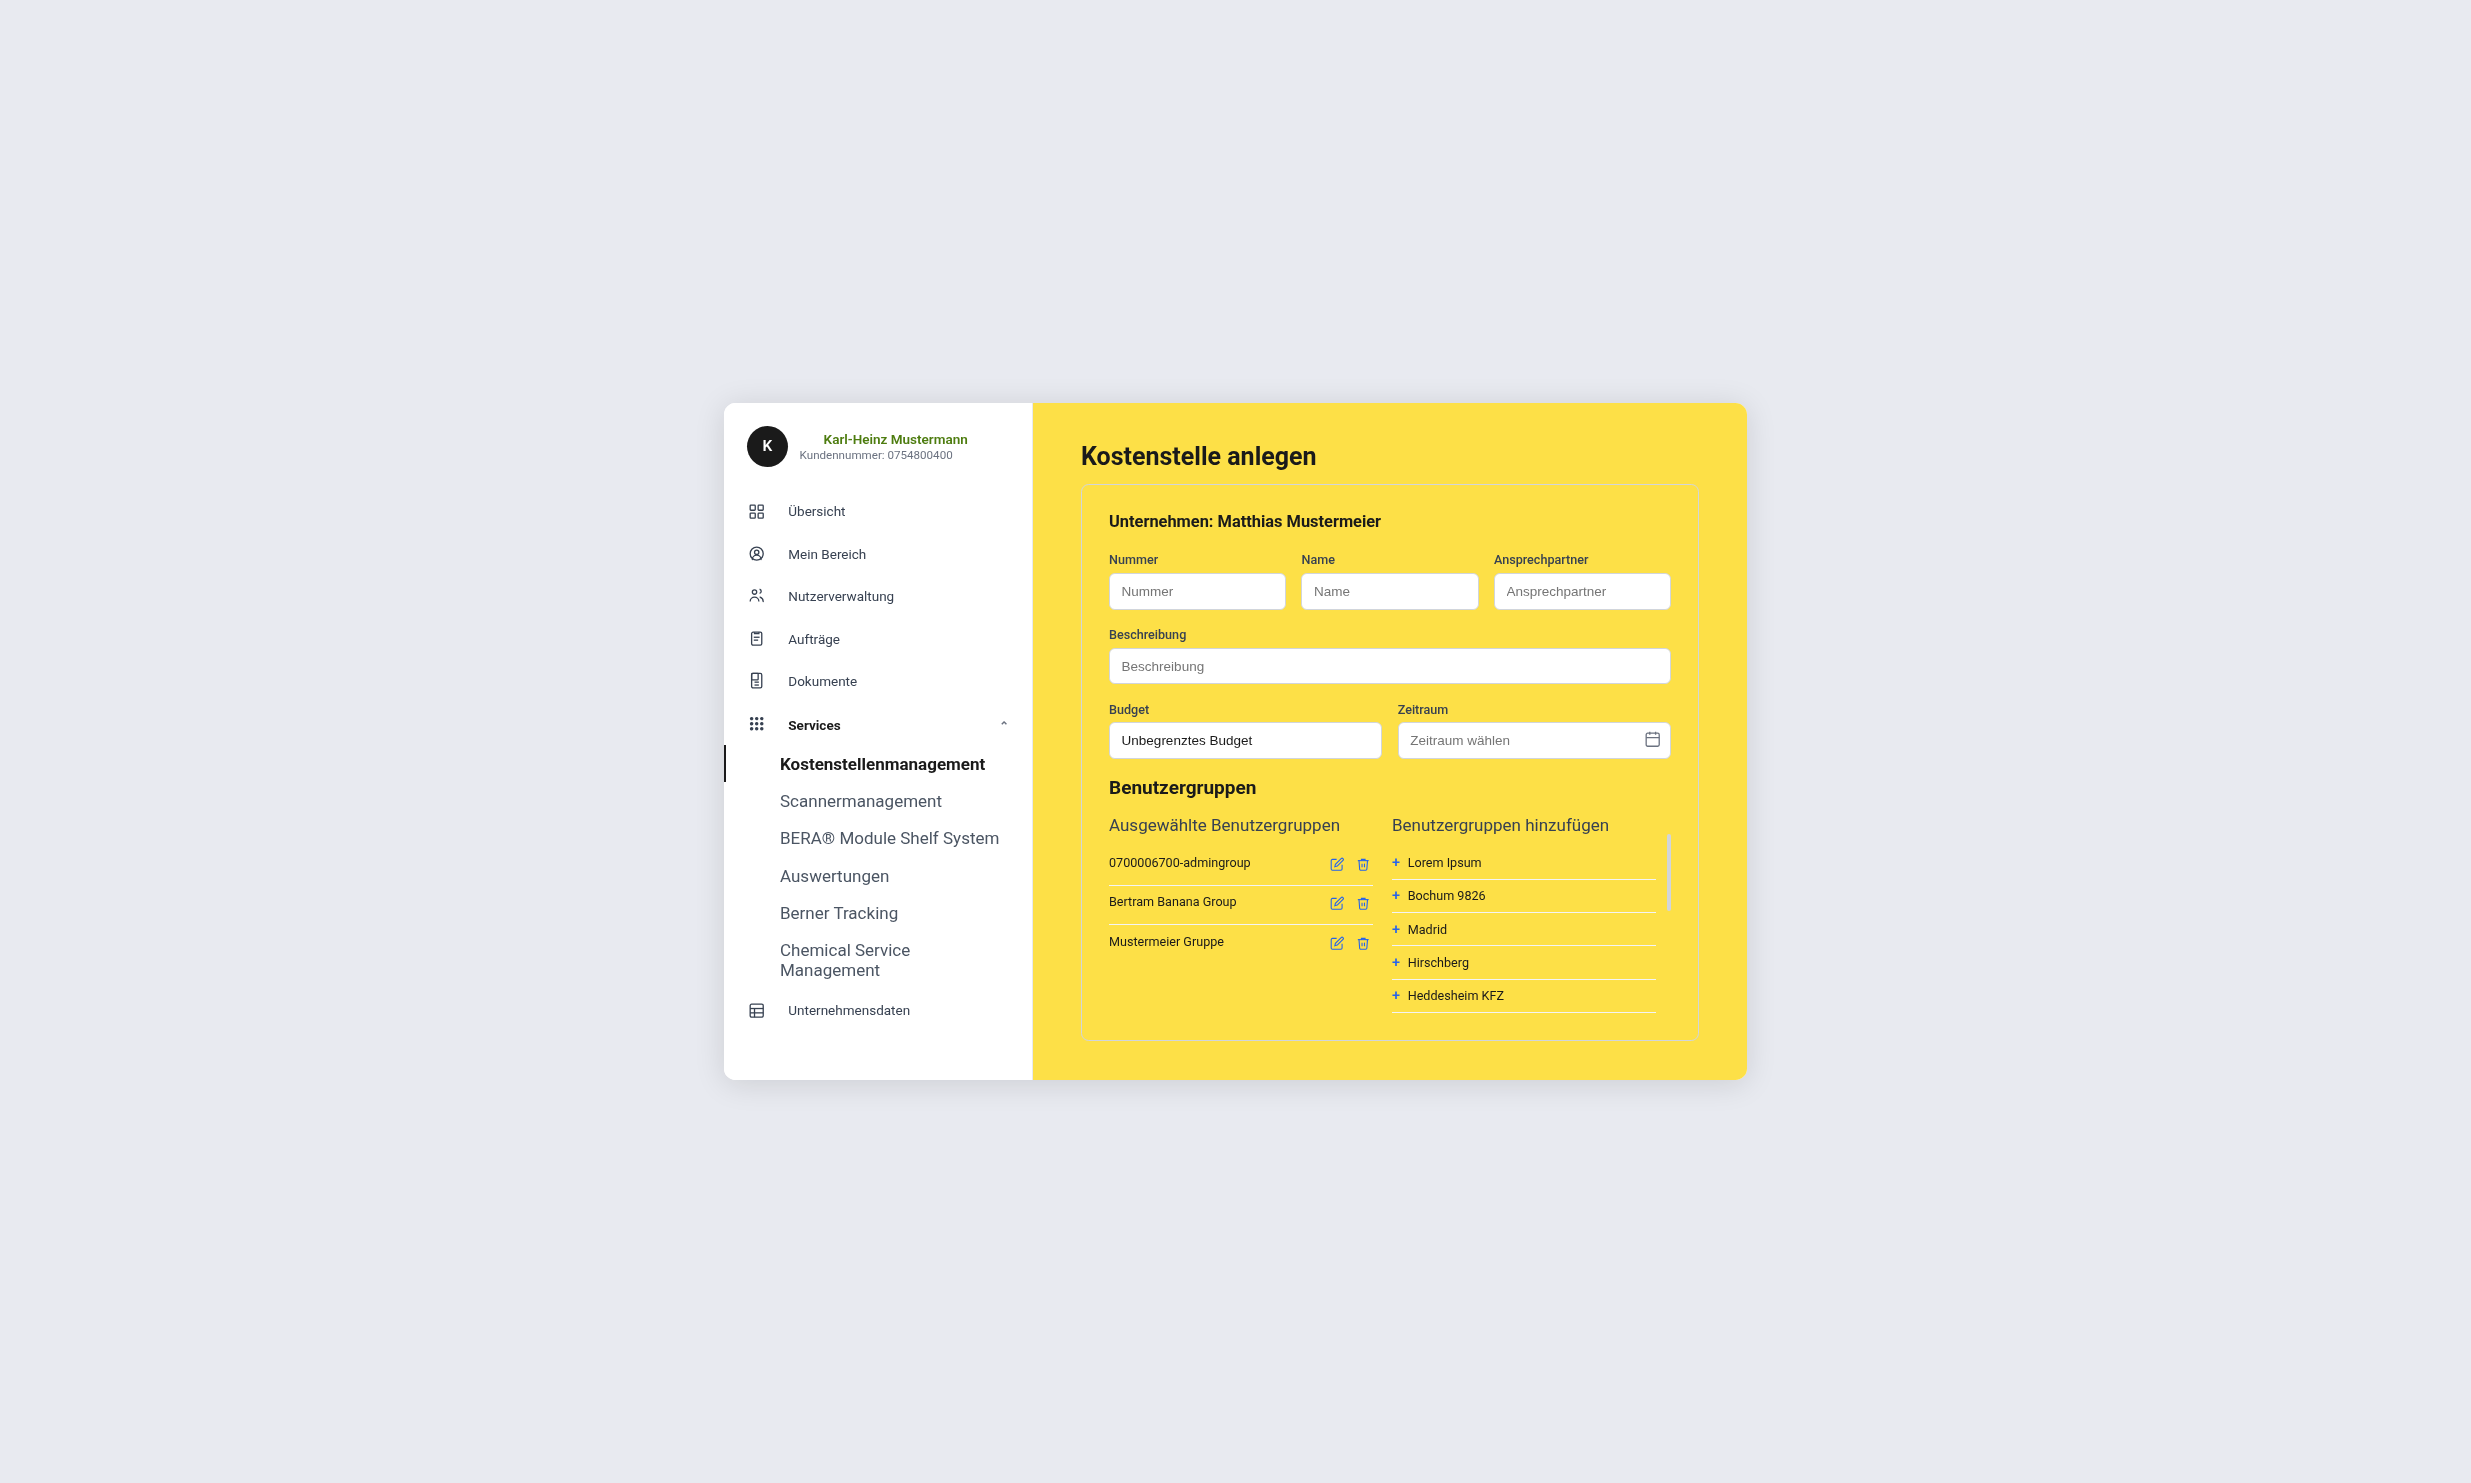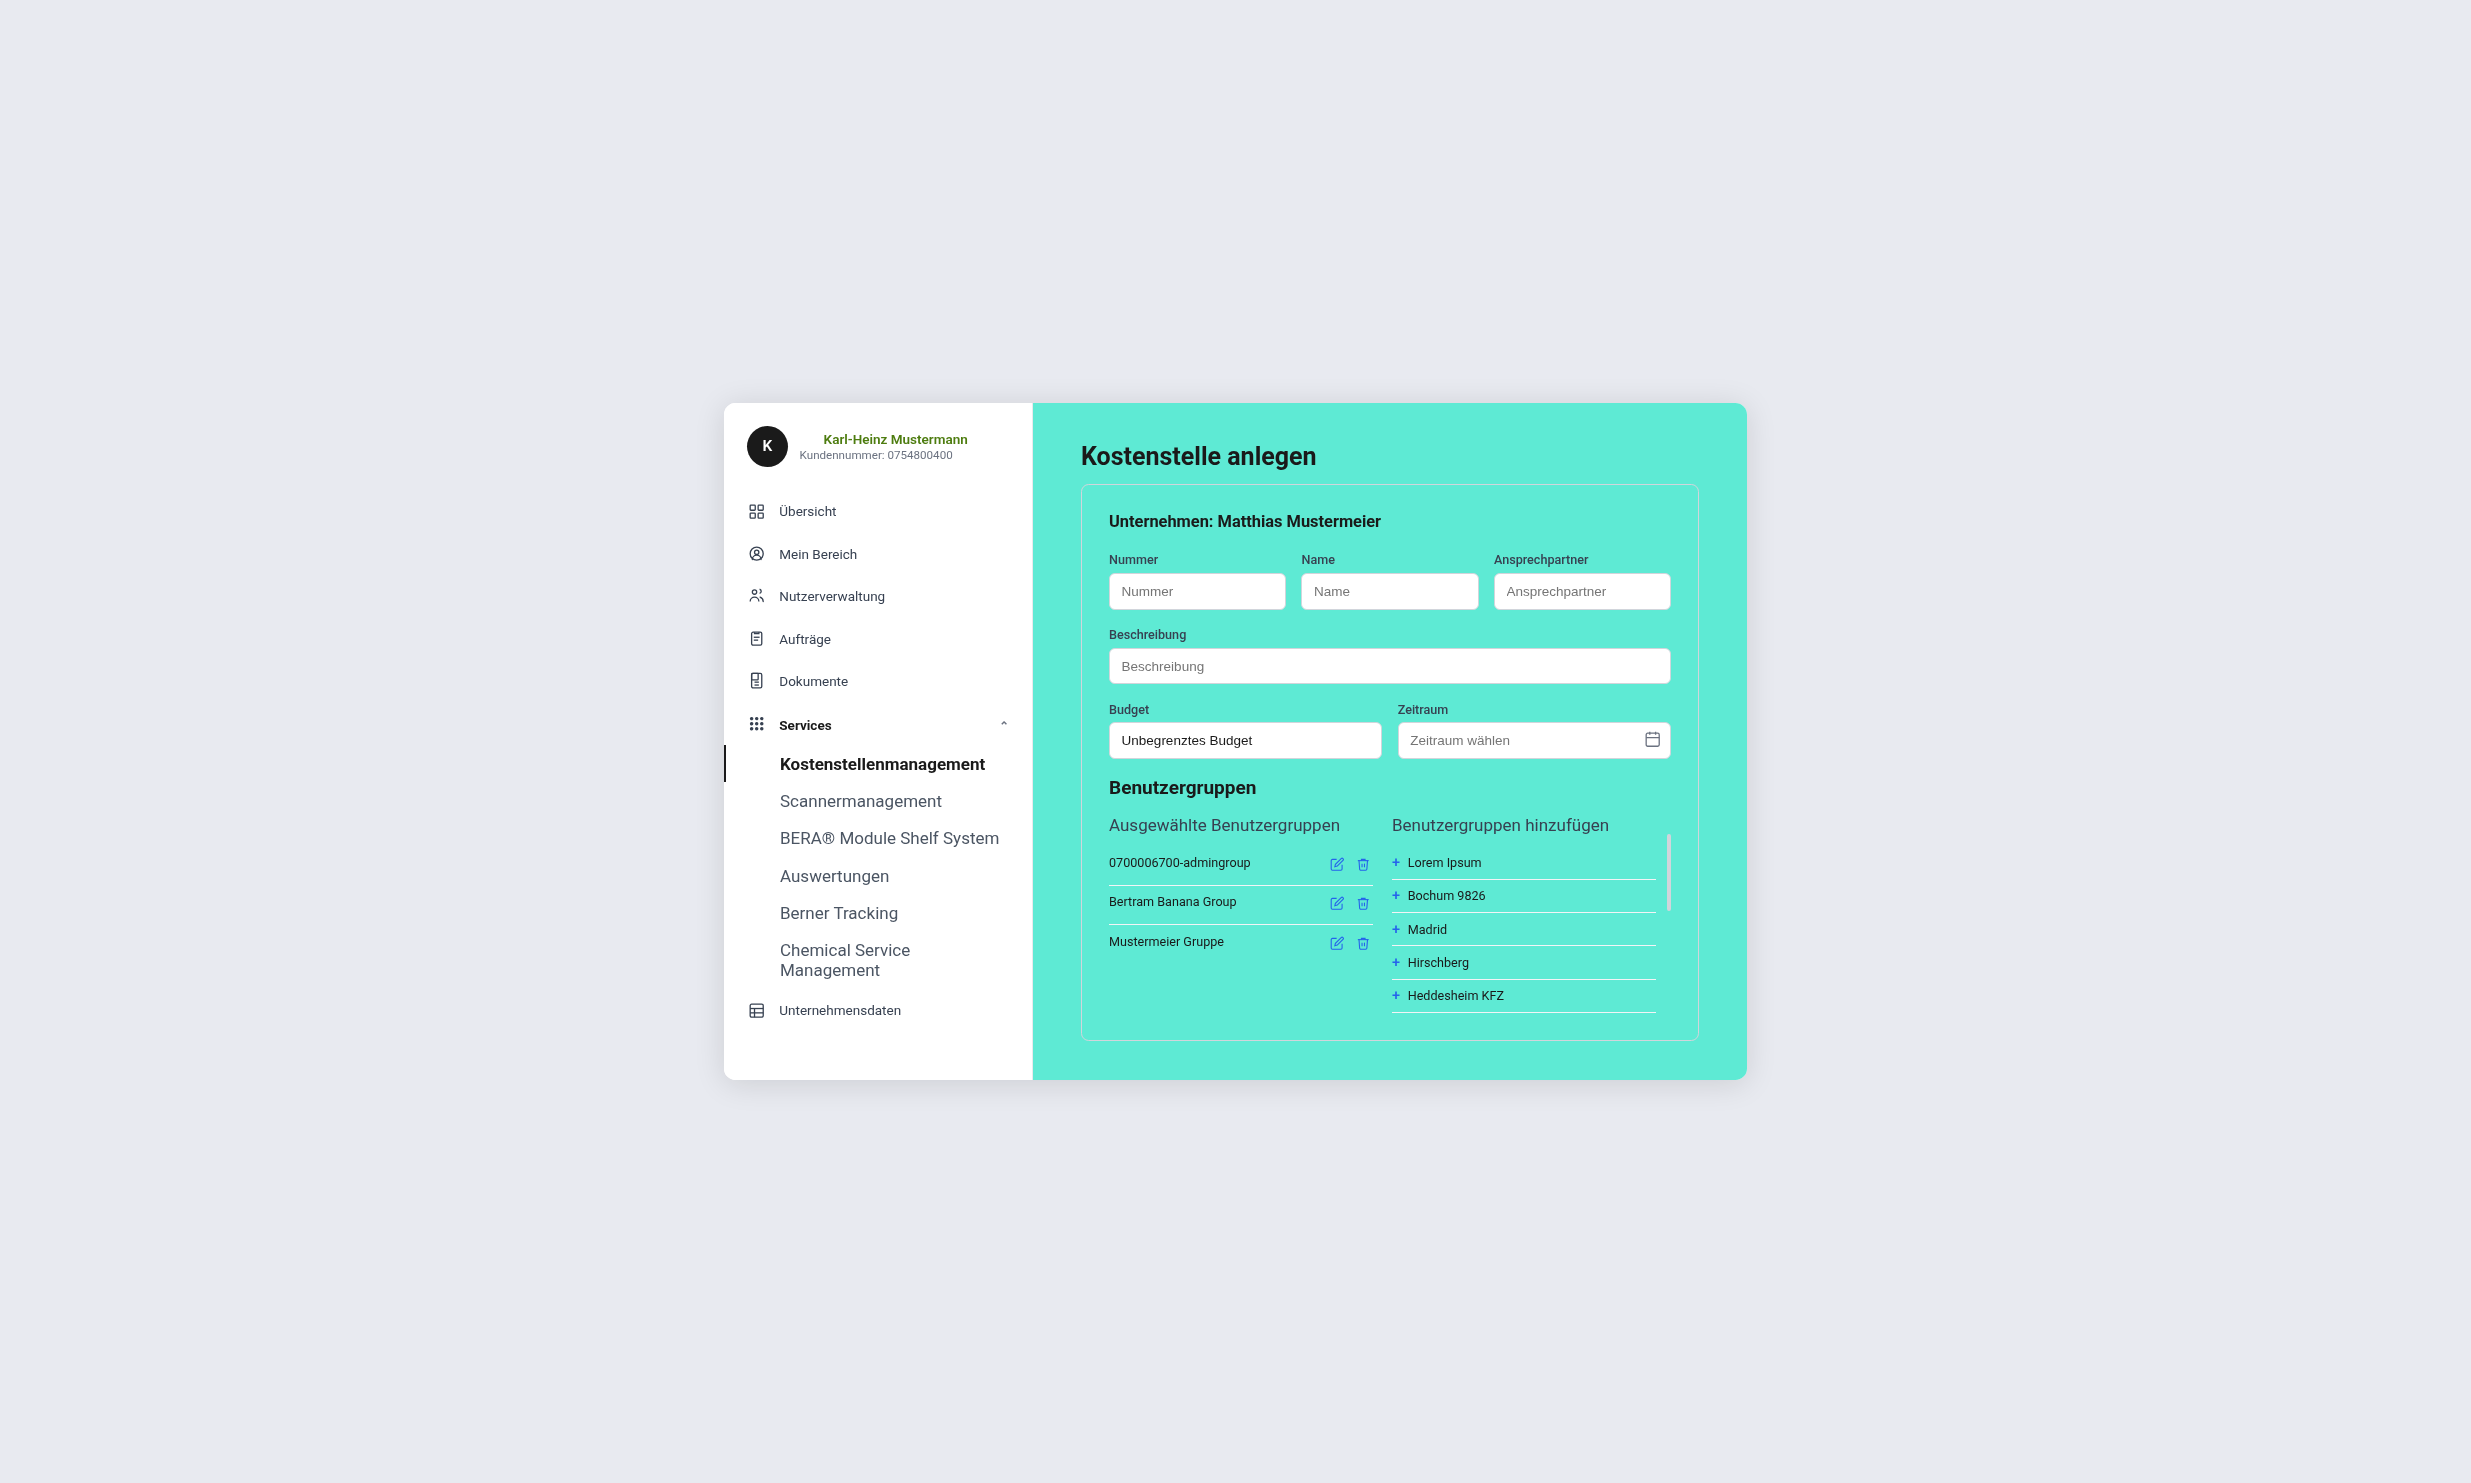--- a/index.html
+++ b/index.html
@@ -61,21 +61,21 @@
       font-size: 11.6px;
       color: #6b7280;
       margin-top: 1.9px;
     }
     .nav-section {
       flex: 1;
     }
     .nav-item {
       display: flex;
       align-items: center;
-      gap: 13px;
+      gap: 22px;
       padding: 11.6px 23px;
       cursor: pointer;
       font-size: 13.5px;
       color: #374151;
       position: relative;
       transition: background 0.15s;
     }
     .nav-item.active { font-weight: 700; color: #1a1a1a; align-items: flex-end; }
     .nav-item .nav-icon {
       width: 19.3px;
@@ -107,21 +107,21 @@
     .submenu-item.active {
       color: #1a1a1a;
       font-weight: 700;
       border-left: 2.9px solid #1a1a1a;
     }
     
     .main-content {
       flex: 1;
       padding: 39px 48px;
       overflow-y: auto;
-      background: #5eead4;
+      background: #fde047;
     }
     .page-title {
       font-size: 25px;
       font-weight: 700;
       color: #1a1a1a;
       margin-bottom: 13.5px;
     }
     .page-description {
       font-size: 13.5px;
       color: #374151;

